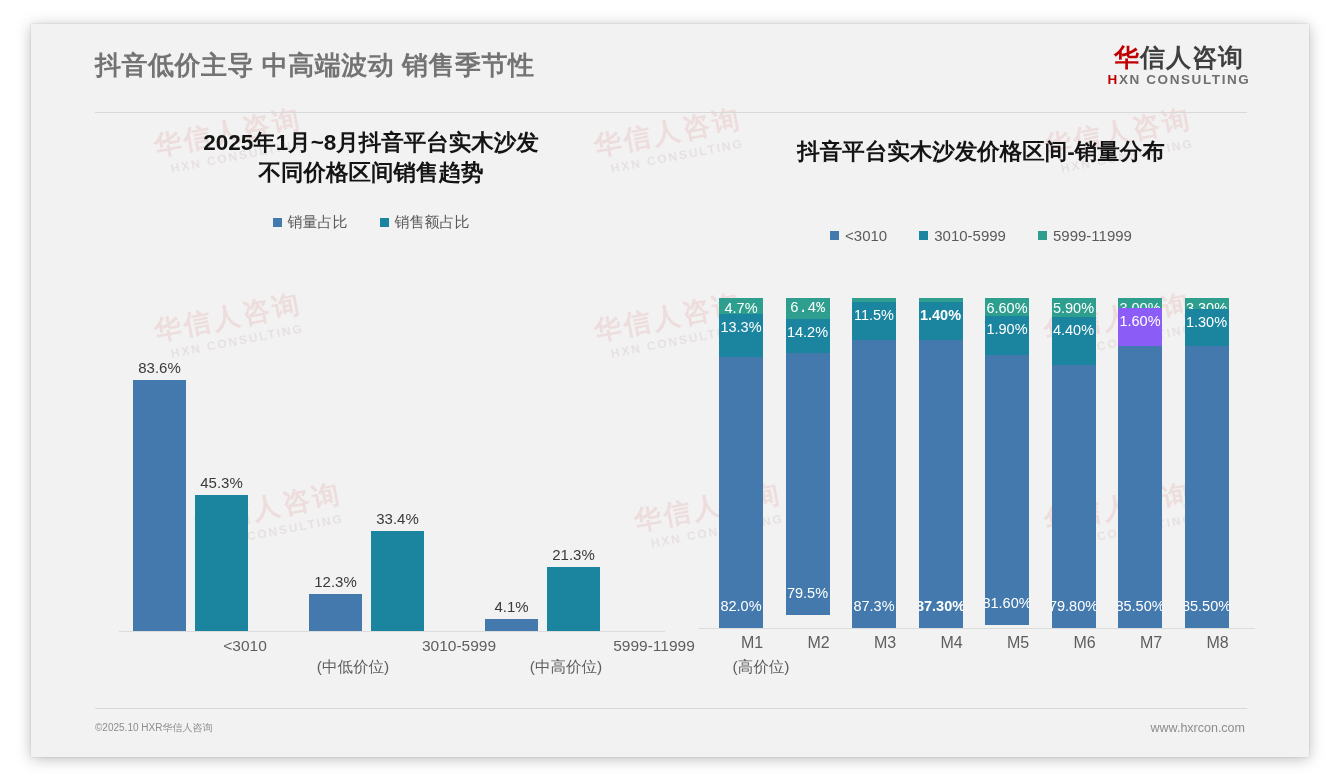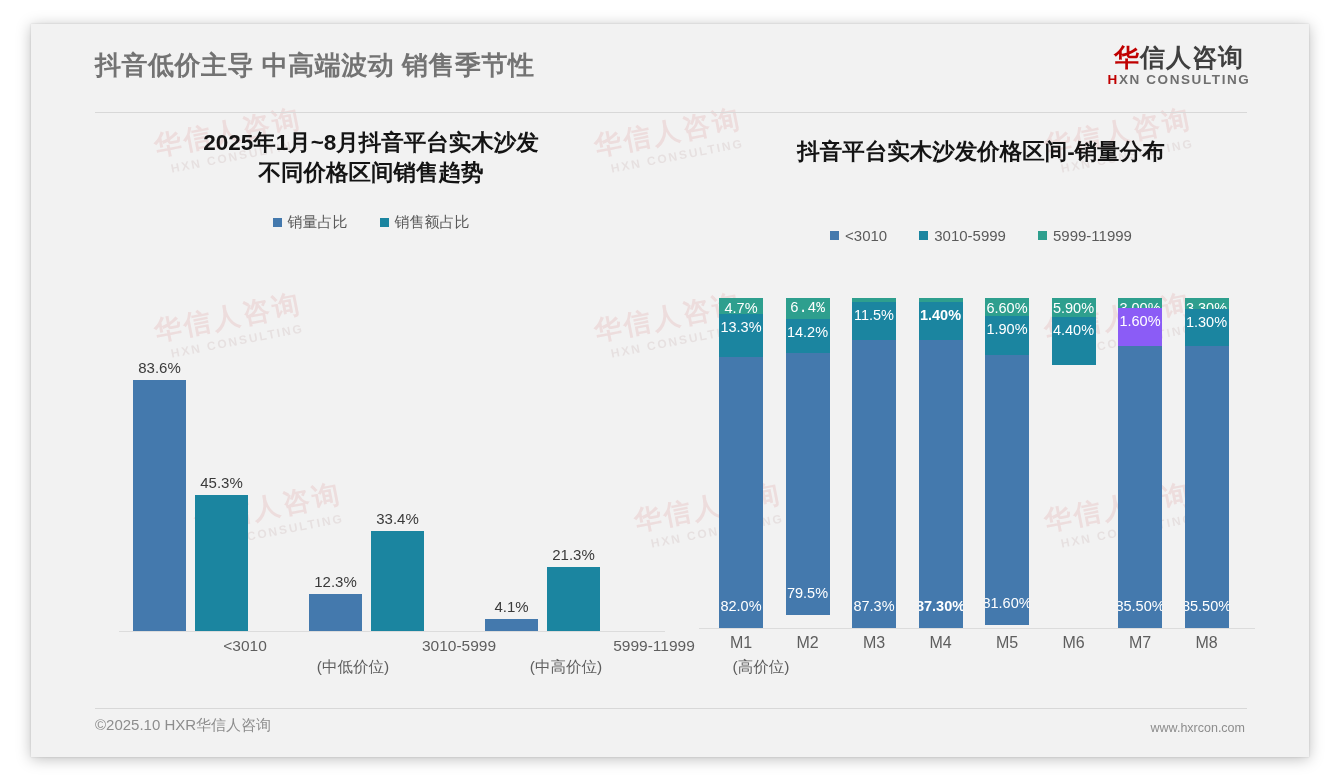--- a/index.html
+++ b/index.html
@@ -81,26 +81,26 @@
   .rbaseline{position:absolute;left:8px;top:330px;width:556px;height:1px;background:#dcdcdc;}
   .rbar{position:absolute;bottom:0;width:44px;height:330px;display:flex;flex-direction:column;}
   .seg{position:relative;width:100%;overflow:hidden;}
   .seg .slab{
     position:absolute;left:50%;transform:translateX(-50%);
     font-size:14.5px;color:#ffffff;white-space:nowrap;
   }
   .seg.s1 .slab{bottom:14px;}
   .seg.s2 .slab{top:5px;}
   .seg.s3 .slab{top:2px;}
-  .rxlabels{position:absolute;left:0;top:336px;width:580px;height:30px;}
+  .rxlabels{position:absolute;left:11px;top:336px;width:580px;height:30px;}
   .rx{position:absolute;text-align:center;font-size:16px;color:#5e5e5e;width:44px;}
 
   
   .ftr-rule{position:absolute;left:64px;bottom:48px;width:1152px;height:1px;background:#d8d8d8;}
-  .ftr-left{position:absolute;left:64px;bottom:22px;font-size:15px;color:#8d8d8d;}
+  .ftr-left{position:absolute;left:64px;bottom:22px;font-size:10px;color:#8d8d8d;}
   .ftr-right{position:absolute;right:64px;bottom:22px;font-size:12.5px;color:#8d8d8d;}
 </style>
 </head>
 <body>
 
 <div class="stage">
   <div class="slide">
 
     <div class="wm" style="left:120px;top:105px;">
       <span class="c">华信人咨询</span>
@@ -285,20 +285,23 @@
               <div class="seg s1" style="background: rgb(68, 121, 173); height: 269.28px;">
                 <span class="slab">81.60%</span>
               </div>
             </div>
             <div class="rbar" style="left: 350.5px;">
               <div class="seg s3" style="background: rgb(46, 159, 142); height: 19.47px;">
                 <span class="slab">5.90%</span>
               </div>
               <div class="seg s2" style="background: rgb(27, 133, 160); height: 47.52px;">
                 <span class="slab">4.40%</span>
+              </div>
+              <div class="seg s1" style="background: rgb(68, 121, 173); height: 263.34px;">
+                <span class="slab">79.80%</span>
               </div>
             </div>
             <div class="rbar" style="left: 417px;">
               <div class="seg s3" style="background: rgb(46, 159, 142); height: 9.9px;">
                 <span class="slab">3.00%</span>
               </div>
               <div class="seg s2" style="background: #8b5cf6; height: 38.28px;">
                 <span class="slab">1.60%</span>
               </div>
               <div class="seg s1" style="background: rgb(68, 121, 173); height: 282.15px;">

